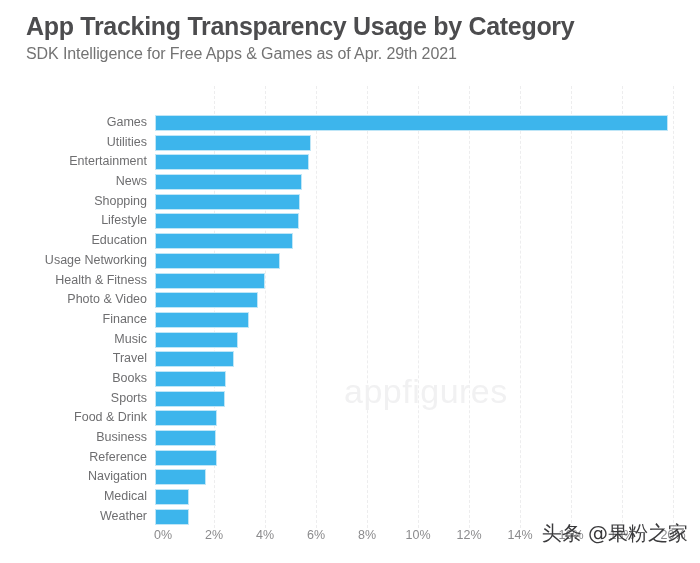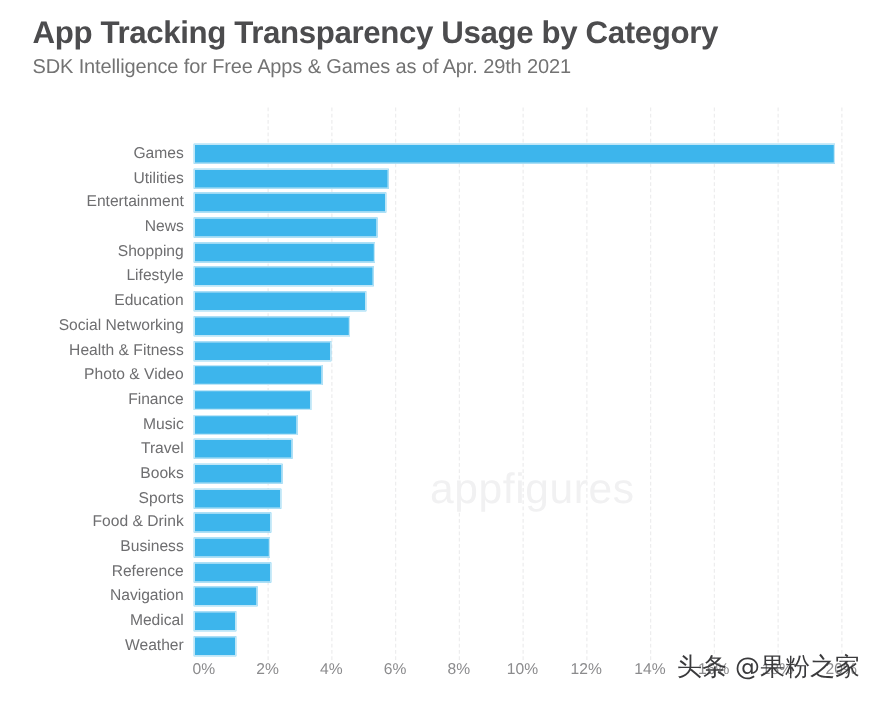--- a/index.html
+++ b/index.html
@@ -160,21 +160,21 @@
             <div class="bar" style="width: 144.075px;"></div>
           </div>
         </div>
         <div class="row">
           <div class="cat-label">Education</div>
           <div class="bar-wrap">
             <div class="bar" style="width: 137.7px;"></div>
           </div>
         </div>
         <div class="row">
-          <div class="cat-label">Social Networking</div>
+          <div class="cat-label">Usage Networking</div>
           <div class="bar-wrap">
             <div class="bar" style="width: 124.95px;"></div>
           </div>
         </div>
         <div class="row">
           <div class="cat-label">Health &amp; Fitness</div>
           <div class="bar-wrap">
             <div class="bar" style="width: 109.65px;"></div>
           </div>
         </div>

